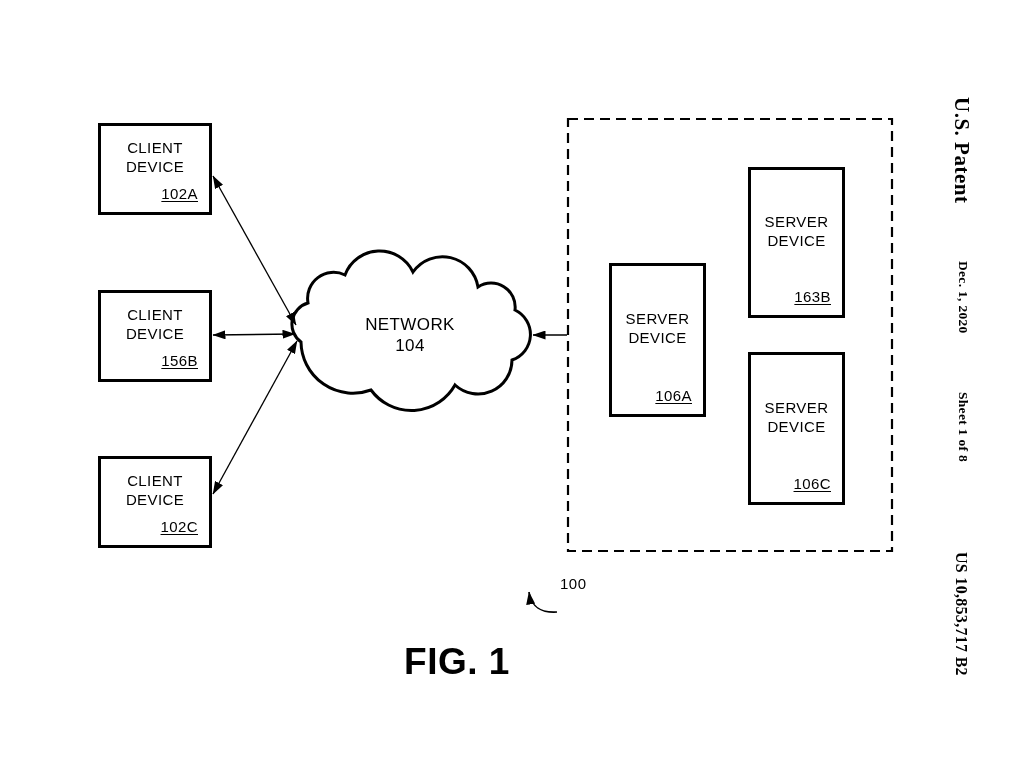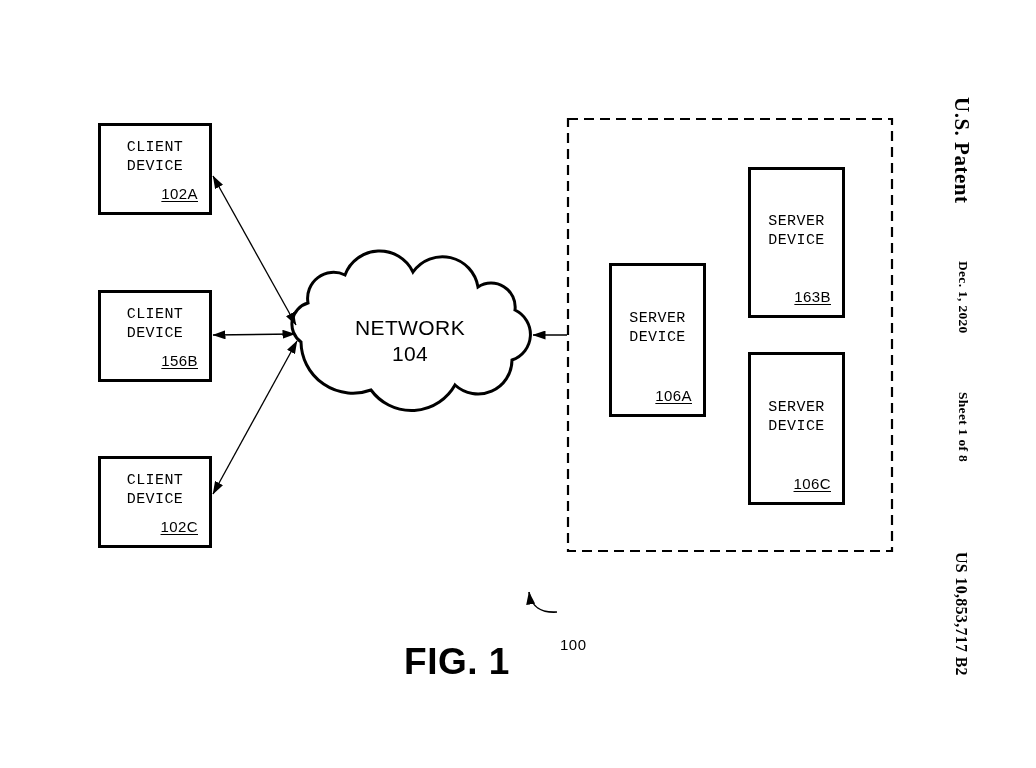--- a/index.html
+++ b/index.html
@@ -6,42 +6,42 @@
   .page{
     position:relative;width:1036px;height:768px;background:#ffffff;
     font-family:"Liberation Sans",sans-serif;color:#000;overflow:hidden;
   }
   .diagram-svg{position:absolute;left:0;top:0;width:1036px;height:768px;}
   .box{
     position:absolute;box-sizing:border-box;border:3px solid #000;background:#fff;
     display:flex;align-items:center;justify-content:center;text-align:center;
     font-size:15px;line-height:1.25;letter-spacing:.4px;
   }
-  .box .label{max-width:82px;margin-bottom:22px;font-family:Liberation Mono, monospace;}
+  .box .label{max-width:82px;margin-bottom:22px;}
   .box .ref{
     position:absolute;right:5px;bottom:2px;margin:6px;
     text-decoration:underline;text-underline-offset:2px;letter-spacing:.4px;
   }
   .client-a{left:98px;top:123px;width:114px;height:92px;}
   .client-b{left:98px;top:290px;width:114px;height:92px;}
   .client-c{left:98px;top:456px;width:114px;height:92px;}
   .server-a{left:609px;top:263px;width:97px;height:154px;}
   .server-b{left:748px;top:167px;width:97px;height:151px;}
   .server-c{left:748px;top:352px;width:97px;height:153px;}
   .net-label{
     position:absolute;left:340px;top:315px;width:140px;text-align:center;
-    font-size:21px;line-height:1.22;letter-spacing:.4px;
+    font-size:17px;line-height:1.22;letter-spacing:.4px;
   }
   .net-label .net-ref{text-underline-offset:2px;}
   .fig-caption{
     position:absolute;left:392px;top:641px;width:130px;text-align:center;
     font-size:37px;font-weight:600;letter-spacing:.5px;
   }
   .sys-ref{
-    position:absolute;left:560px;top:636px;font-size:15px;letter-spacing:.5px;
+    position:absolute;left:560px;top:575px;font-size:15px;letter-spacing:.5px;
   }
   .vtext{
     position:absolute;writing-mode:vertical-rl;white-space:nowrap;
     font-family:"Liberation Serif",serif;font-weight:bold;color:#000;
   }
   .v-patent{left:949px;top:97px;font-size:21px;letter-spacing:.5px;}
   .v-date{left:955px;top:261px;font-size:13.5px;letter-spacing:.3px;}
   .v-sheet{left:955px;top:392px;font-size:13.5px;letter-spacing:.3px;}
   .v-number{left:952px;top:552px;font-size:16px;letter-spacing:.3px;}
 </style>

